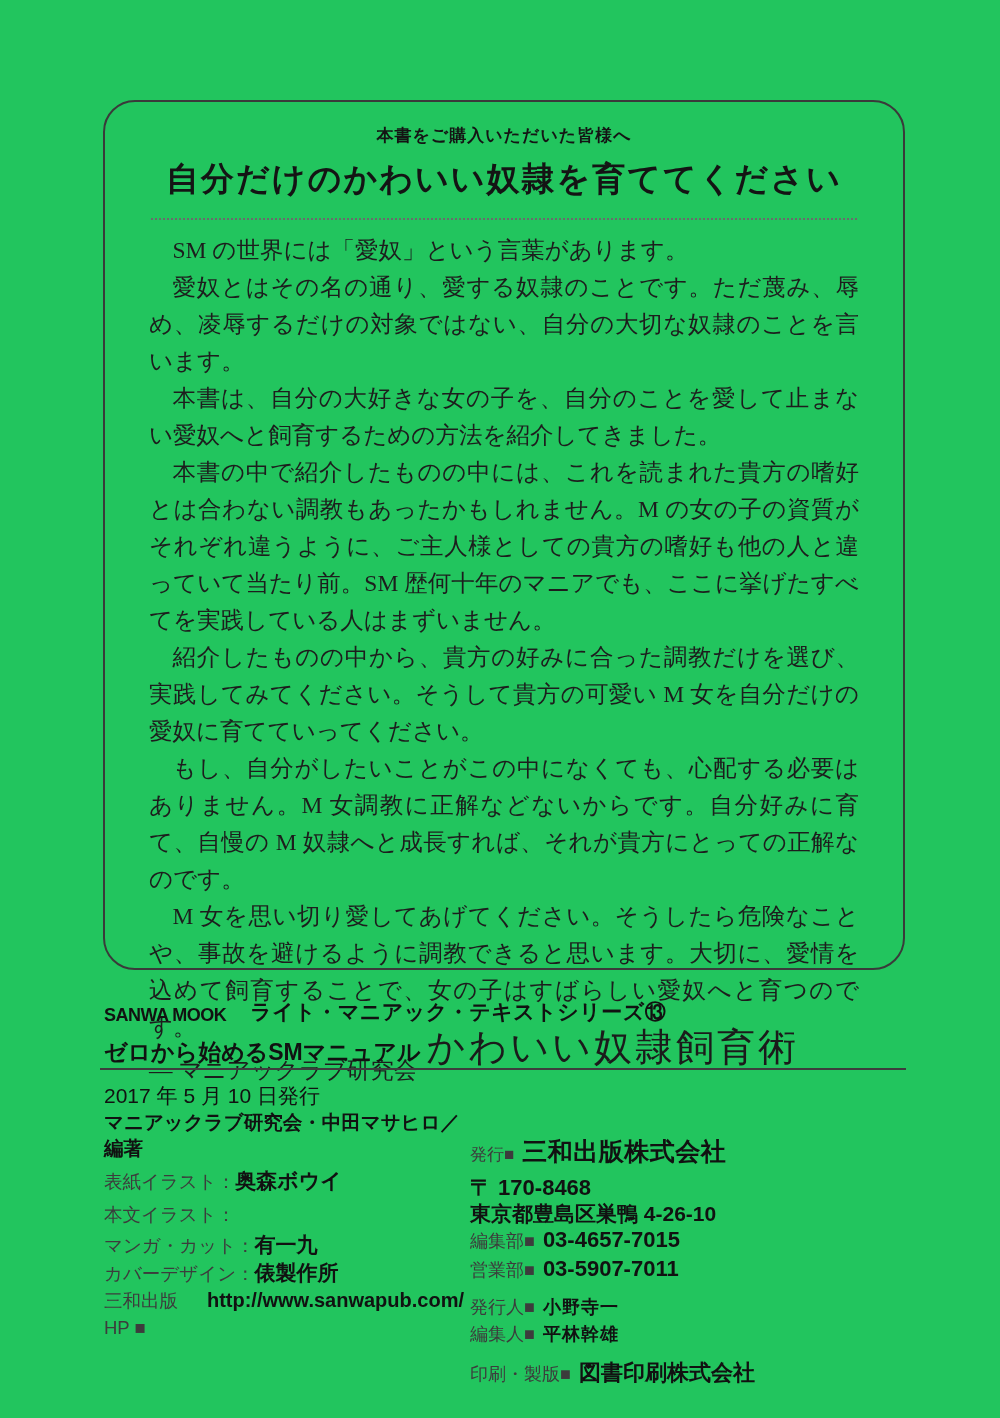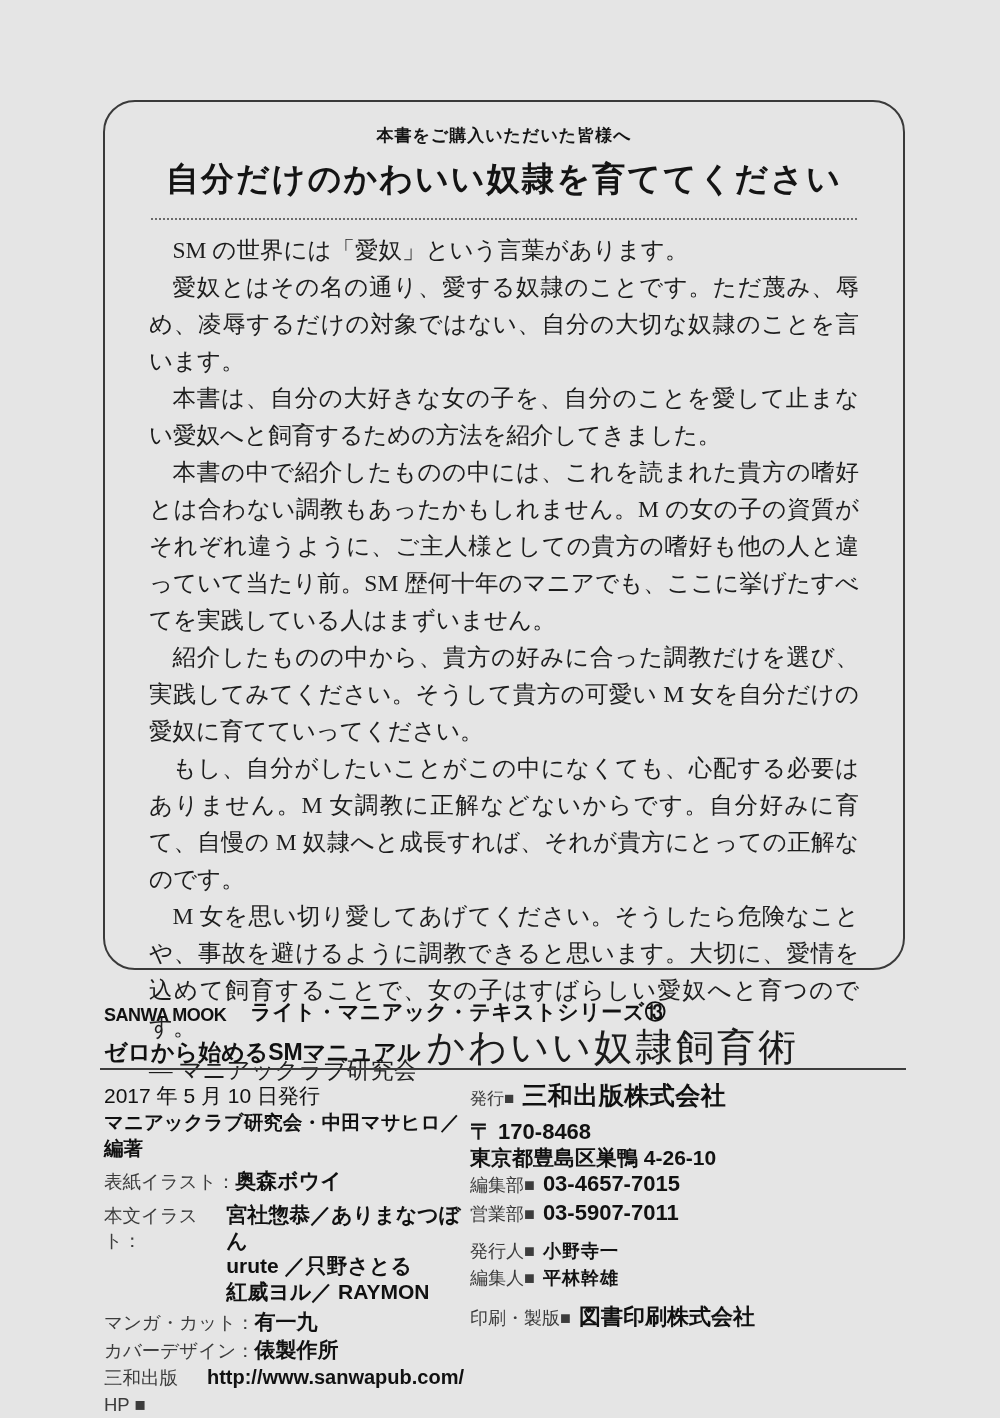--- a/index.html
+++ b/index.html
@@ -1,18 +1,18 @@
 <!DOCTYPE html>
 <html><head>
 <meta charset="utf-8">
 <style>
   * { margin:0; padding:0; box-sizing:border-box; }
   html,body { width:1000px; height:1418px; background:#ffffff; }
   .page {
-    position:relative; width:1000px; height:1418px; background:#e5e5e5;
+    position:relative; width:1000px; height:1418px; background:#22c55e;
     color:#1a1a1a; overflow:hidden;
   }
   .sans  { font-family:"Liberation Sans", sans-serif; }
   .serif { font-family:"Liberation Serif", serif; }
 
   
   .notice-box {
     position:absolute; left:103px; top:100px; width:802px; height:870px;
     border:2px solid #3a3a3a; border-radius:32px;
     padding:22px 44px 0 44px;
@@ -47,21 +47,21 @@
   .book-subtitle { font-weight:bold; font-size:23px; color:#111; }
   .book-title { font-size:38px; color:#1b1b1b; letter-spacing:3px; }
 
   .colophon-rule {
     position:absolute; left:100px; top:1068px; width:806px; height:0;
     border-top:2px solid #3d3d3d;
   }
 
   
   .col-left  { position:absolute; left:104px; top:1082px; width:360px; }
-  .col-right { position:absolute; left:470px; top:1080px; width:436px; }
+  .col-right { position:absolute; left:470px; top:1136px; width:436px; }
 
   .lbl  { font-size:18.5px; color:#3c3c3c; font-weight:normal; }
   .val  { font-weight:bold; color:#111; }
   .row  { display:flex; align-items:baseline; }
 
   .publish-date { font-weight:normal; font-size:21px; line-height:27px; color:#111; }
   .authors      { font-weight:bold; font-size:19.5px; line-height:26px; color:#111; margin-bottom:6px; }
   .cover-illust { margin-bottom:7px; line-height:27px; }
   .cover-illust .val, .manga .val, .design .val { font-size:21px; }
   .body-illust  { margin-bottom:5px; }
@@ -126,25 +126,20 @@
     <div class="publish-date">2017 年 5 月 10 日発行</div>
     <div class="authors">マニアックラブ研究会・中田マサヒロ／編著</div>
 
     <div class="row cover-illust">
       <span class="lbl">表紙イラスト：</span>
       <span class="val">奥森ボウイ</span>
     </div>
 
     <div class="row body-illust">
       <span class="lbl">本文イラスト：</span>
-      <span class="val">
-        <div>宮社惣恭／ありまなつぼん</div>
-        <div>urute ／只野さとる</div>
-        <div>紅威ヨル／ RAYMON</div>
-      </span>
     </div>
 
     <div class="row manga">
       <span class="lbl">マンガ・カット：</span>
       <span class="val">有一九</span>
     </div>
 
     <div class="row design">
       <span class="lbl">カバーデザイン：</span>
       <span class="val">俵製作所</span>

